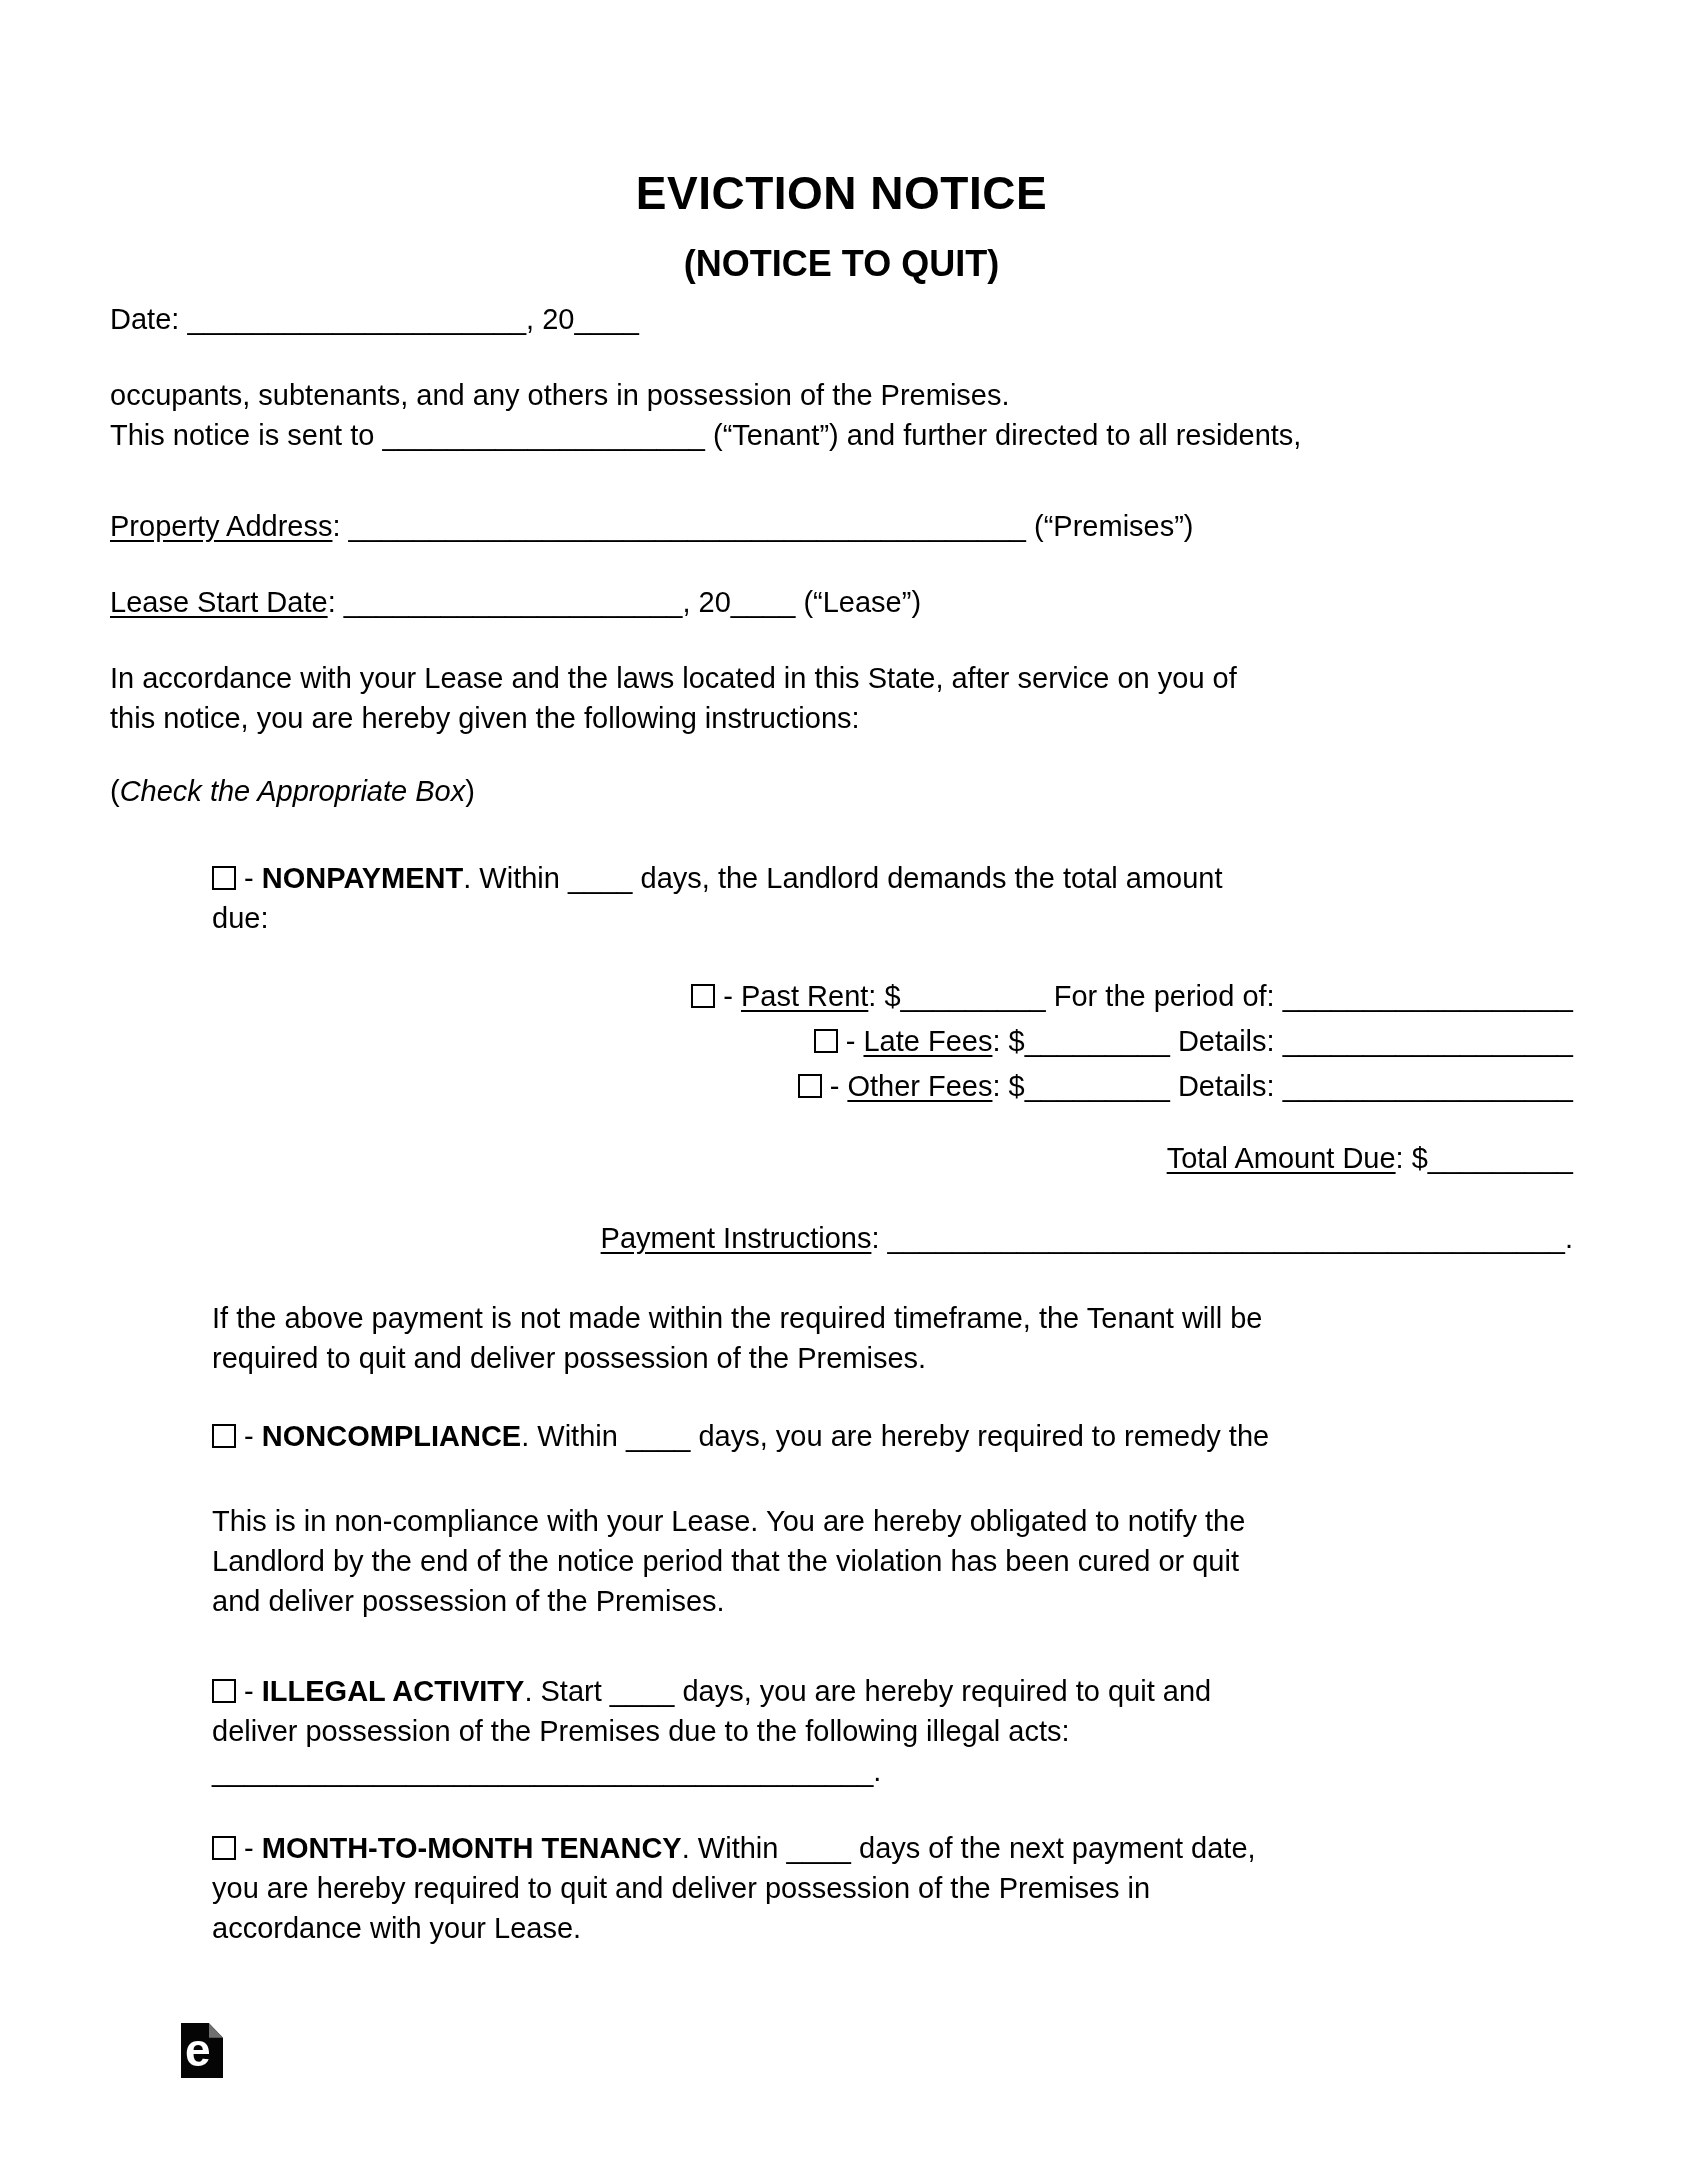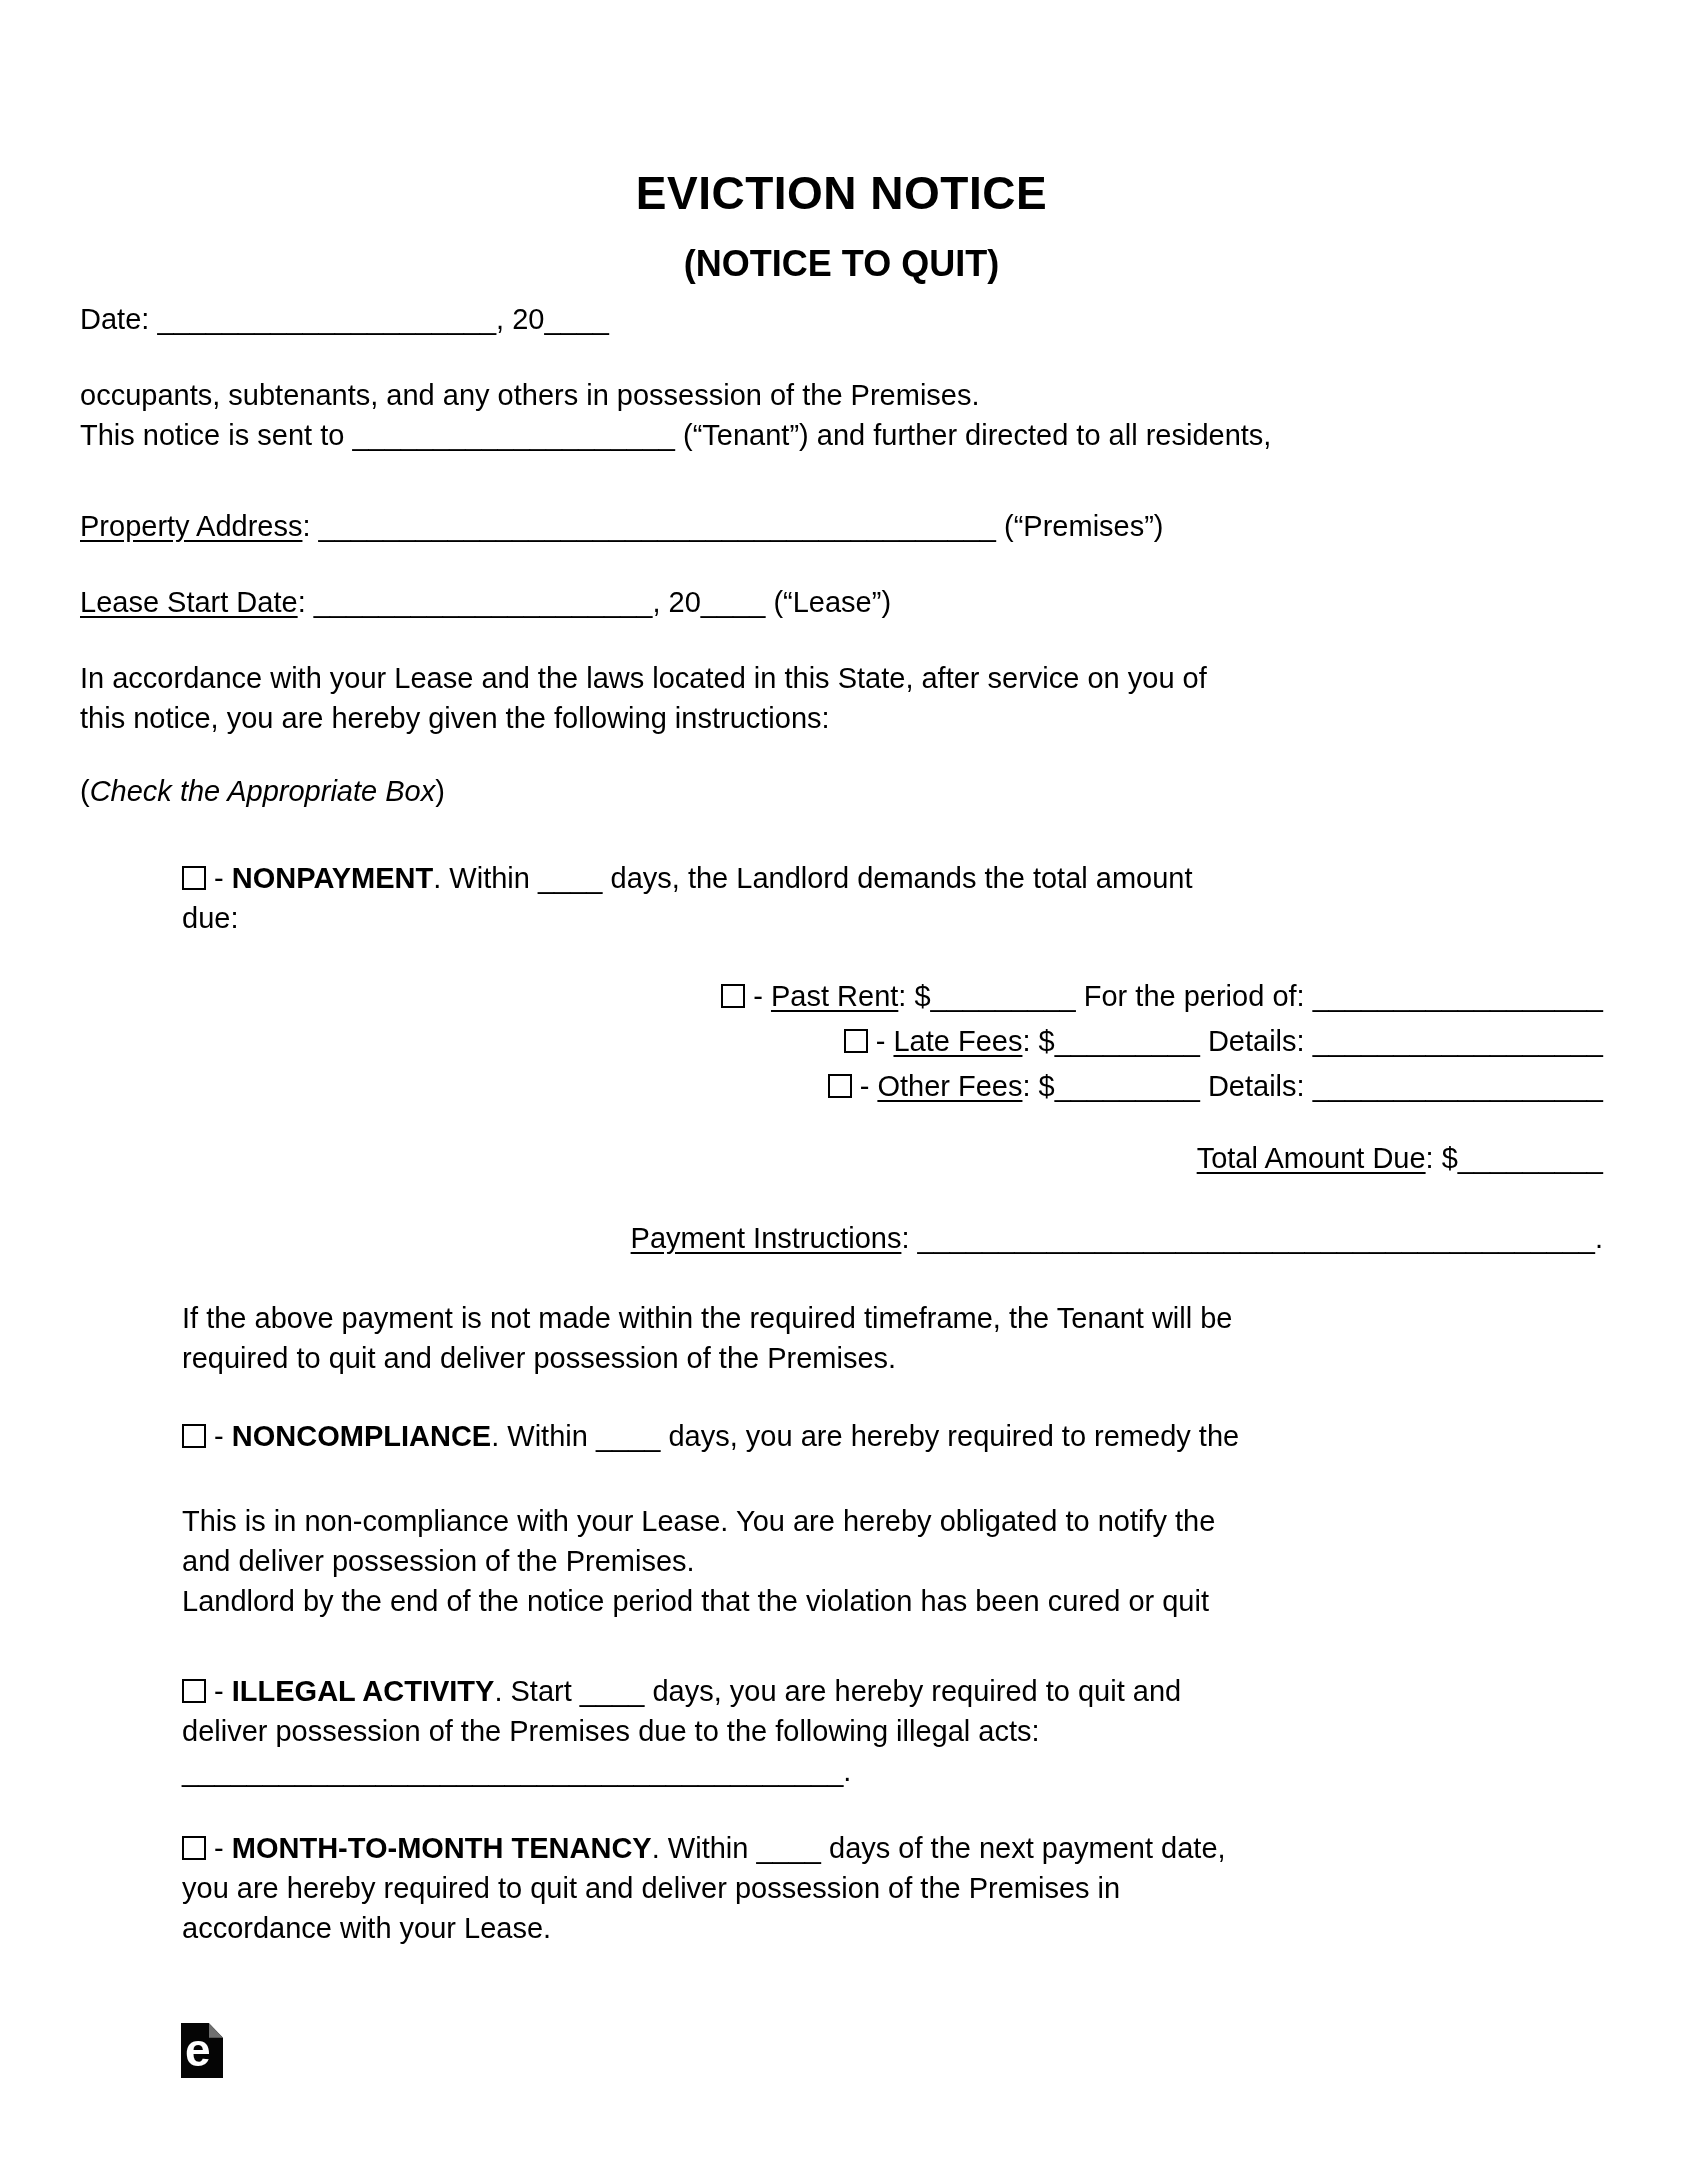--- a/index.html
+++ b/index.html
@@ -6,21 +6,21 @@
   .page {
     position: relative;
     width: 1683px;
     height: 2178px;
     background: #ffffff;
     color: #000000;
     font-family: "Liberation Sans", sans-serif;
     font-size: 29px;
     overflow: hidden;
   }
-  .content { padding: 0 80px; }
+  .content { padding: 0 110px; }
   .title {
     padding-top: 166px;
     text-align: center;
     font-size: 46px;
     font-weight: bold;
     line-height: 55px;
     letter-spacing: 0.5px;
   }
   .subtitle {
     text-align: center;
@@ -112,22 +112,22 @@
       <span class="ln">If the above payment is not made within the required timeframe, the Tenant will be</span>
       <span class="ln">required to quit and deliver possession of the Premises.</span>
     </div>
 
     <div class="para ind1" style="margin-top:38px">
       <span class="ln"><span class="cb"></span><span> - </span><b>NONCOMPLIANCE</b><span>. Within ____ days, you are hereby required to remedy the</span></span>
     </div>
 
     <div class="para ind1" style="margin-top:45px">
       <span class="ln">This is in non-compliance with your Lease. You are hereby obligated to notify the</span>
+      <span class="ln">Landlord by the end of the notice period that the violation has been cured or quit</span>
       <span class="ln">and deliver possession of the Premises.</span>
-      <span class="ln">Landlord by the end of the notice period that the violation has been cured or quit</span>
     </div>
 
     <div class="para ind1" style="margin-top:50px">
       <span class="ln"><span class="cb"></span><span> - </span><b>ILLEGAL ACTIVITY</b><span>. Start ____ days, you are hereby required to quit and</span></span>
       <span class="ln">deliver possession of the Premises due to the following illegal acts:</span>
       <span class="ln"><span class="blank">_________________________________________</span><span>.</span></span>
     </div>
 
     <div class="para ind1" style="margin-top:37px">
       <span class="ln"><span class="cb"></span><span> - </span><b>MONTH-TO-MONTH TENANCY</b><span>. Within ____ days of the next payment date,</span></span>

